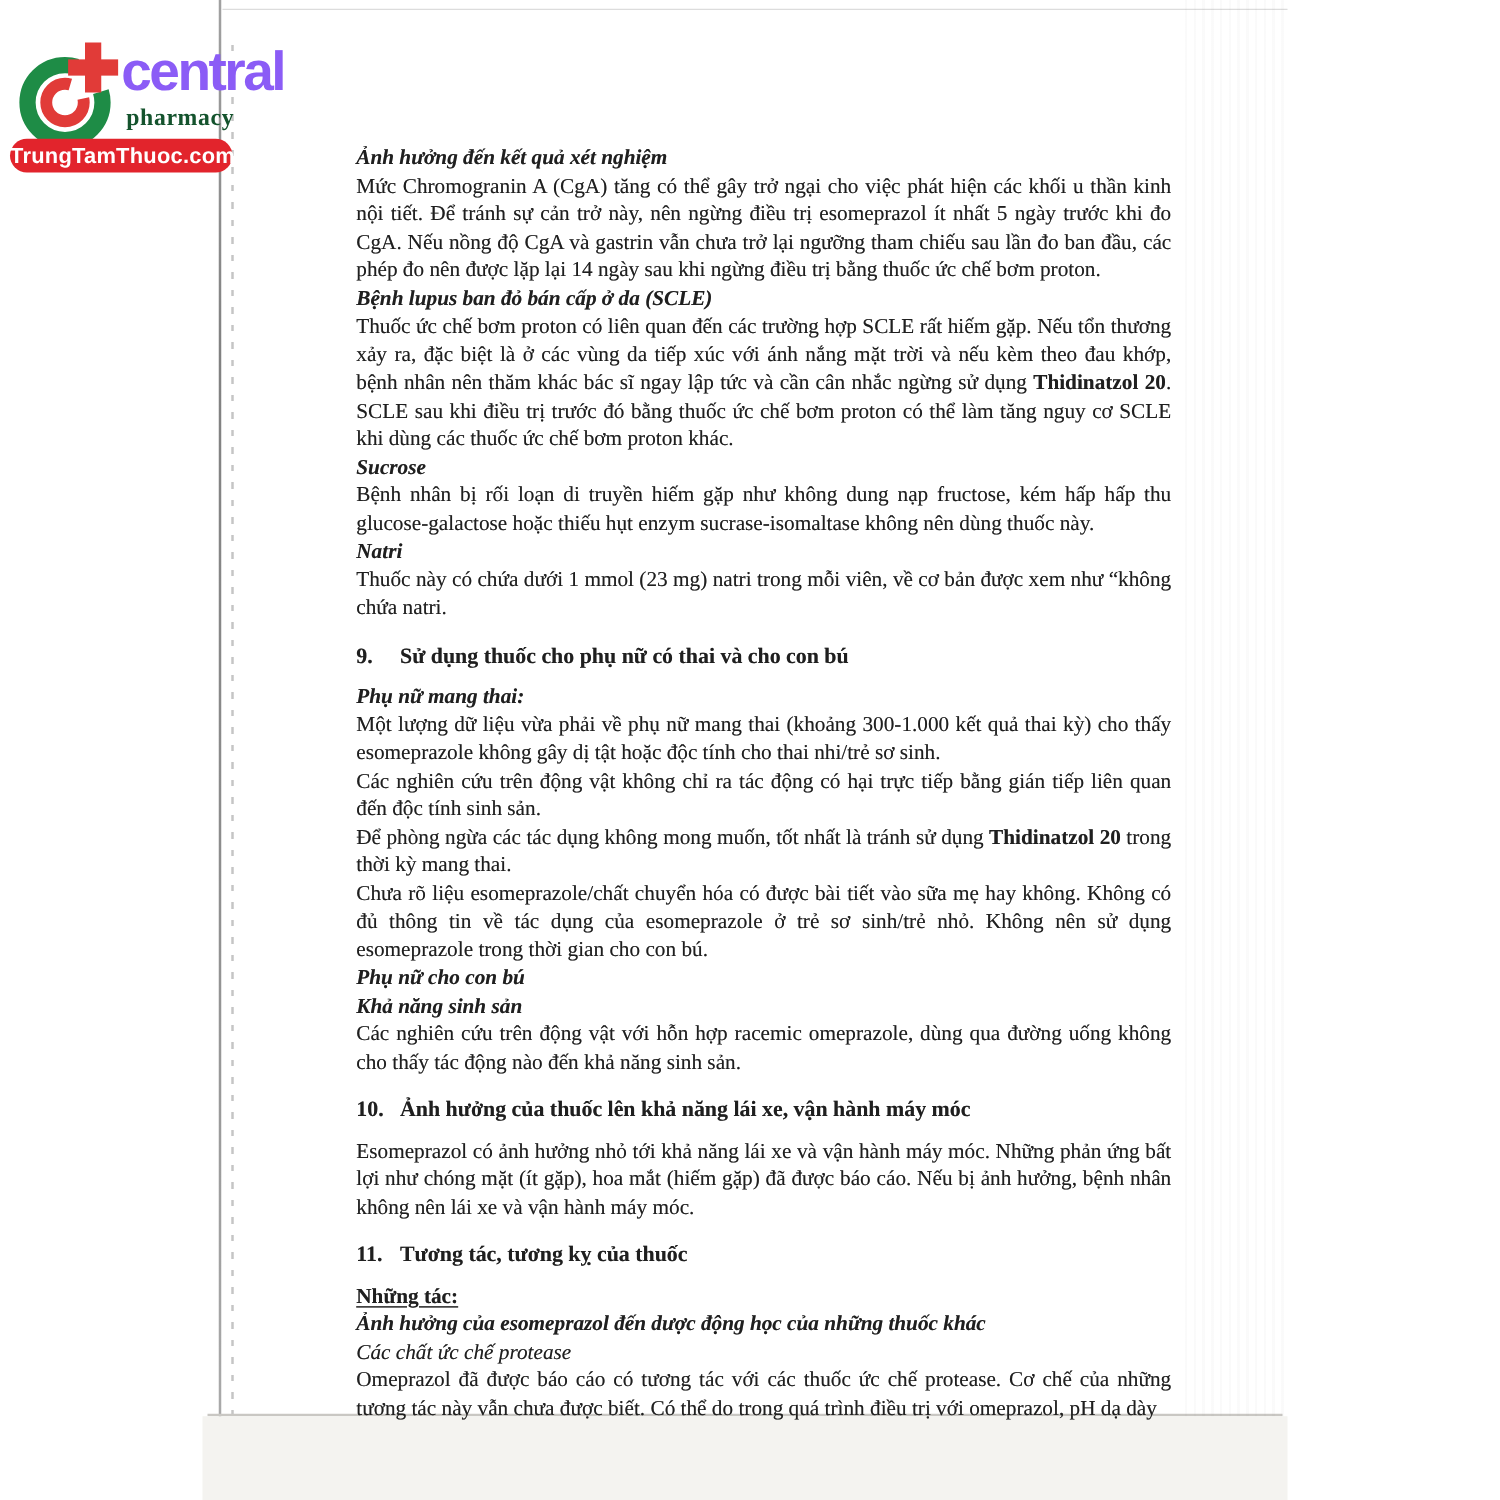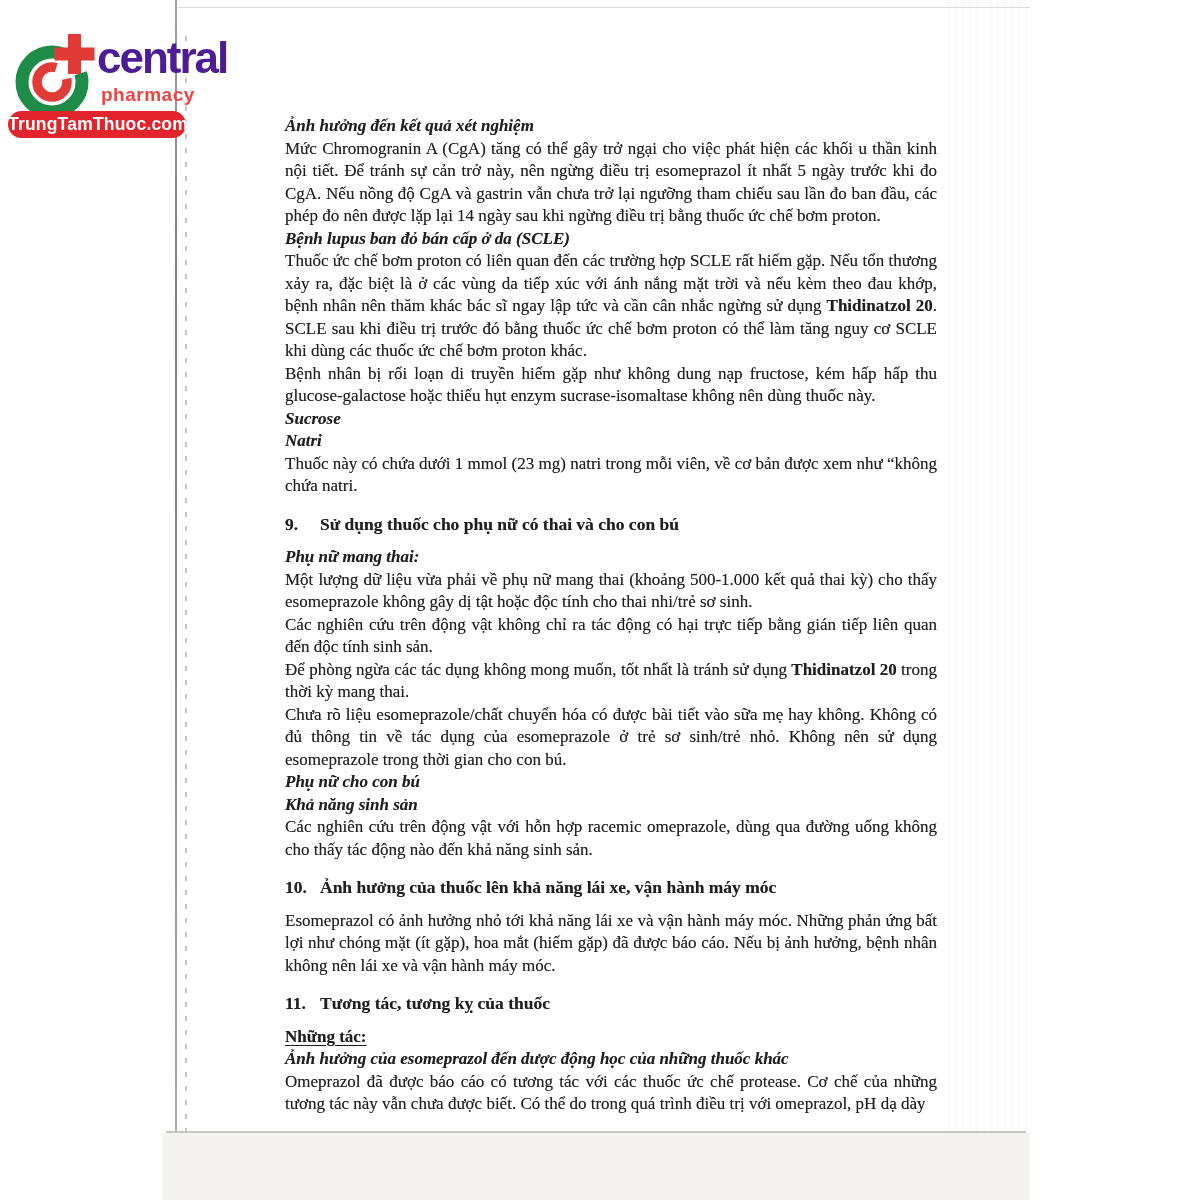--- a/index.html
+++ b/index.html
@@ -36,26 +36,26 @@
   .right-noise {
     position:absolute; left:948px; top:0; width:80px; height:1133px;
     background:repeating-linear-gradient(90deg, rgba(120,120,120,.035) 0 2px, transparent 2px 7px);
   }
   
   .logo { position:absolute; left:0; top:0; width:230px; height:150px; font-family:"Liberation Sans",sans-serif; }
   .logo-icon { position:absolute; left:10px; top:30px; width:90px; height:90px; }
   .brand {
     position:absolute; left:97px; top:36px;
     font-size:44px; font-weight:bold; letter-spacing:-2px;
-    color:#4c1d95; line-height:1;
+    color:#8b5cf6; line-height:1;
   }
   .brand-sub {
     position:absolute; left:101px; top:85px;
     font-size:19px; font-weight:600; letter-spacing:.5px;
-    color:#ef4444; line-height:1;
+    color:#14532d; line-height:1;font-family:Liberation Serif, serif;
   }
   .banner {
     position:absolute; left:8px; top:111px; width:178px; height:27px;
     background:#e2242c; border-radius:14px;
     color:#ffffff; font-weight:bold; font-size:17.5px;
     text-align:left; line-height:27px; letter-spacing:.2px;
   }
   
   .page-content {
     position:absolute; left:285px; top:91px; width:652px;
@@ -92,32 +92,33 @@
   <div class="brand">central</div>
   <div class="brand-sub">pharmacy</div>
   <div class="banner">TrungTamThuoc.com</div>
 </div>
 
 <div class="page-content">
     <div class="blk h"><span>Ảnh hưởng đến kết quả xét nghiệm</span></div>
     <div class="blk para"><span>Mức Chromogranin A (CgA) tăng có thể gây trở ngại cho việc phát hiện các khối u thần kinh nội tiết. Để tránh sự cản trở này, nên ngừng điều trị esomeprazol ít nhất 5 ngày trước khi đo CgA. Nếu nồng độ CgA và gastrin vẫn chưa trở lại ngưỡng tham chiếu sau lần đo ban đầu, các phép đo nên được lặp lại 14 ngày sau khi ngừng điều trị bằng thuốc ức chế bơm proton.</span></div>
     <div class="blk h"><span>Bệnh lupus ban đỏ bán cấp ở da (SCLE)</span></div>
     <div class="blk para"><span>Thuốc ức chế bơm proton có liên quan đến các trường hợp SCLE rất hiếm gặp. Nếu tổn thương xảy ra, đặc biệt là ở các vùng da tiếp xúc với ánh nắng mặt trời và nếu kèm theo đau khớp, bệnh nhân nên thăm khác bác sĩ ngay lập tức và cần cân nhắc ngừng sử dụng </span><span class="b">Thidinatzol 20</span><span>. SCLE sau khi điều trị trước đó bằng thuốc ức chế bơm proton có thể làm tăng nguy cơ SCLE khi dùng các thuốc ức chế bơm proton khác.</span></div>
+    <div class="blk h"><span>Sucrose</span></div>
     <div class="blk para"><span>Bệnh nhân bị rối loạn di truyền hiếm gặp như không dung nạp fructose, kém hấp hấp thu glucose-galactose hoặc thiếu hụt enzym sucrase-isomaltase không nên dùng thuốc này.</span></div>
-    <div class="blk h"><span>Sucrose</span></div>
     <div class="blk h"><span>Natri</span></div>
     <div class="blk para"><span>Thuốc này có chứa dưới 1 mmol (23 mg) natri trong mỗi viên, về cơ bản được xem như “không chứa natri.</span></div>
     <div class="blk hnum"><span class="num">9.</span><span>Sử dụng thuốc cho phụ nữ có thai và cho con bú</span></div>
     <div class="blk h"><span>Phụ nữ mang thai:</span></div>
-    <div class="blk para"><span>Một lượng dữ liệu vừa phải về phụ nữ mang thai (khoảng 500-1.000 kết quả thai kỳ) cho thấy esomeprazole không gây dị tật hoặc độc tính cho thai nhi/trẻ sơ sinh.</span></div>
+    <div class="blk para"><span>Một lượng dữ liệu vừa phải về phụ nữ mang thai (khoảng 300-1.000 kết quả thai kỳ) cho thấy esomeprazole không gây dị tật hoặc độc tính cho thai nhi/trẻ sơ sinh.</span></div>
     <div class="blk para"><span>Các nghiên cứu trên động vật không chỉ ra tác động có hại trực tiếp bằng gián tiếp liên quan đến độc tính sinh sản.</span></div>
     <div class="blk para"><span>Để phòng ngừa các tác dụng không mong muốn, tốt nhất là tránh sử dụng </span><span class="b">Thidinatzol 20</span><span> trong thời kỳ mang thai.</span></div>
     <div class="blk para"><span>Chưa rõ liệu esomeprazole/chất chuyển hóa có được bài tiết vào sữa mẹ hay không. Không có đủ thông tin về tác dụng của esomeprazole ở trẻ sơ sinh/trẻ nhỏ. Không nên sử dụng esomeprazole trong thời gian cho con bú.</span></div>
     <div class="blk h"><span>Phụ nữ cho con bú</span></div>
     <div class="blk h"><span>Khả năng sinh sản</span></div>
     <div class="blk para"><span>Các nghiên cứu trên động vật với hỗn hợp racemic omeprazole, dùng qua đường uống không cho thấy tác động nào đến khả năng sinh sản.</span></div>
     <div class="blk hnum"><span class="num">10.</span><span>Ảnh hưởng của thuốc lên khả năng lái xe, vận hành máy móc</span></div>
     <div class="blk para"><span>Esomeprazol có ảnh hưởng nhỏ tới khả năng lái xe và vận hành máy móc. Những phản ứng bất lợi như chóng mặt (ít gặp), hoa mắt (hiếm gặp) đã được báo cáo. Nếu bị ảnh hưởng, bệnh nhân không nên lái xe và vận hành máy móc.</span></div>
     <div class="blk hnum"><span class="num">11.</span><span>Tương tác, tương kỵ của thuốc</span></div>
     <div class="blk hu"><span>Những tác:</span></div>
     <div class="blk h"><span>Ảnh hưởng của esomeprazol đến dược động học của những thuốc khác</span></div>
+    <div class="blk iline"><span>Các chất ức chế protease</span></div>
     <div class="blk para"><span>Omeprazol đã được báo cáo có tương tác với các thuốc ức chế protease. Cơ chế của những tương tác này vẫn chưa được biết. Có thể do trong quá trình điều trị với omeprazol, pH dạ dày</span></div>
   </div>
 
 </body></html>

